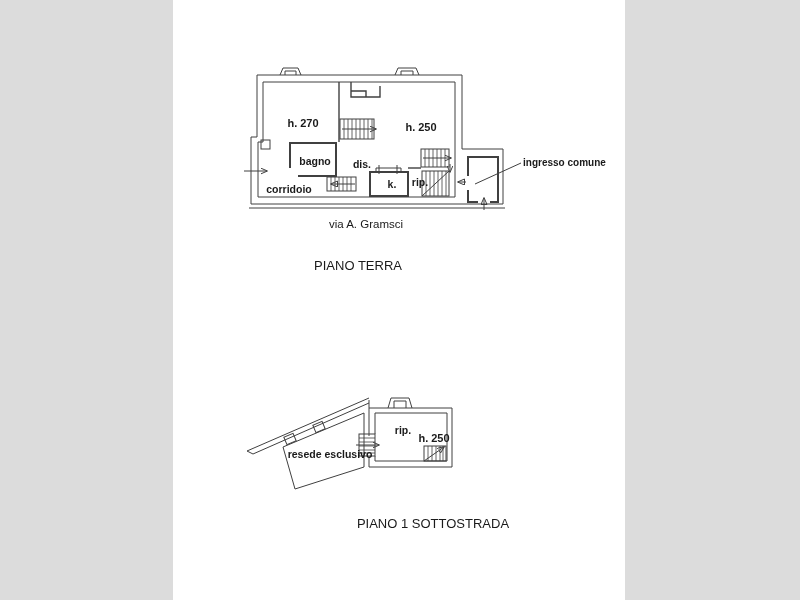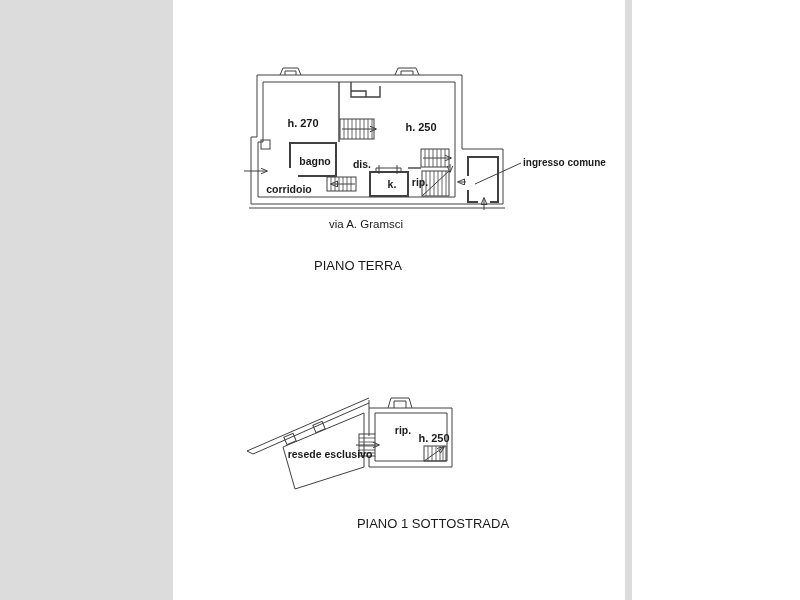--- a/index.html
+++ b/index.html
@@ -1,16 +1,16 @@
 <!DOCTYPE html>
 <html><head>
 <meta charset="utf-8">
 <style>
   html,body{margin:0;padding:0;}
-  .stage{position:relative;width:632px;height:600px;background:#dcdcdc;overflow:hidden;
+  .stage{position:relative;width:800px;height:600px;background:#dcdcdc;overflow:hidden;
          font-family:"Liberation Sans", sans-serif;}
   .page{position:absolute;left:173px;top:0;width:452px;height:600px;background:#ffffff;}
   svg.plan{position:absolute;left:0;top:0;width:800px;height:600px;}
   svg.plan path, svg.plan line, svg.plan rect{stroke:#404040;fill:none;}
   svg.plan .w1{stroke-width:1;}
   svg.plan .w15{stroke-width:1.4;}
   svg.plan .w2{stroke-width:2;fill:#ffffff;}
   svg.plan .hatch{stroke-width:0.8;}
   svg.plan text{fill:#1a1a1a;stroke:none;}
   svg.plan .room{font-size:10.5px;font-weight:700;text-anchor:middle;}

